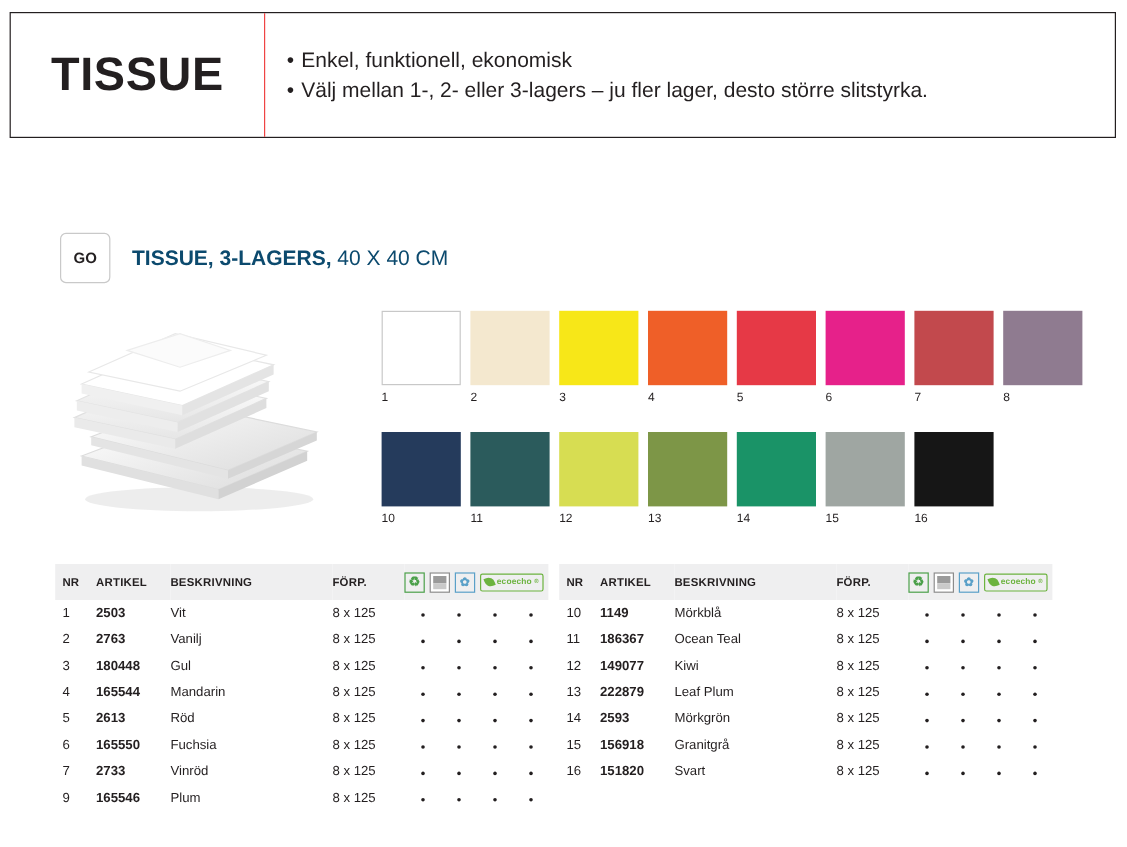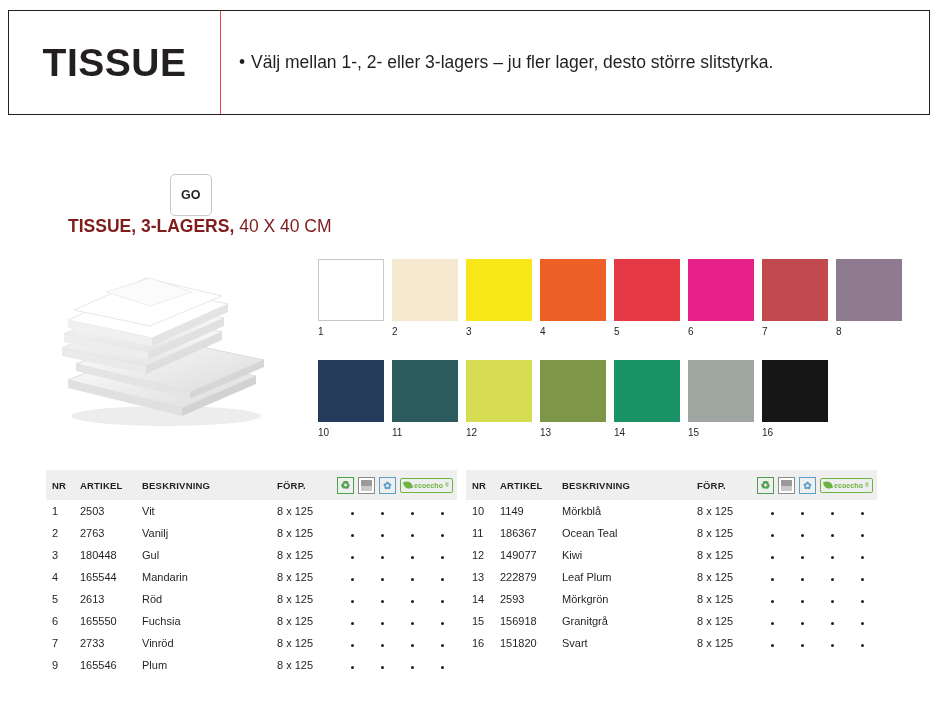--- a/index.html
+++ b/index.html
@@ -59,43 +59,42 @@
   }
   .bullet-dot {
     display: inline-block;
     width: 12px;
   }
 
   
   .prod-head {
     position: absolute;
     left: 50px;
-    top: 174px;
+    top: 194px;
     display: flex;
     align-items: center;
-    flex-direction: column;
   }
   .go-badge {
     width: 42px;
     height: 42px;
     border: 1px solid #c9c9c9;
     border-radius: 5px;
     display: flex;
     align-items: center;
     justify-content: center;
     font-size: 12.5px;
     font-weight: bold;
     color: #231f20;
     box-sizing: border-box;
     background: #fff;
   }
   .prod-title {
     margin-left: 18px;
     font-size: 17.5px;
-    color: #7f1d1d;
+    color: #0c4a6e;
     white-space: nowrap;
   }
   .prod-title .b {
     font-weight: bold;
   }
   .prod-title .n {
     font-weight: normal;
   }
 
   
@@ -160,21 +159,21 @@
     vertical-align: middle;
     letter-spacing: 0.2px;
   }
   table.spec tbody td {
     padding: 5px 0;
     vertical-align: middle;
     font-size: 11px;
     white-space: nowrap;
   }
   .col-nr { width: 28px; padding-left: 6px !important; }
-  .col-art { width: 62px; font-weight: normal; }
+  .col-art { width: 62px; font-weight: bold; }
   .col-desc { width: 135px; }
   .col-forp { width: 60px; }
   .col-ic { width: 28px; text-align: center; }
   .dot {
     display: inline-block;
     width: 3px;
     height: 3px;
     border-radius: 50%;
     background: #231f20;
   }
@@ -256,20 +255,23 @@
   }
 </style>
 </head>
 <body>
 
 <div class="banner">
   <div class="banner-title-cell">
     <div class="banner-title">TISSUE</div>
   </div>
   <div class="banner-bullets">
+    <div class="bullet-line">
+      <span class="bullet-dot">•</span><span>Enkel, funktionell, ekonomisk</span>
+    </div>
     <div class="bullet-line">
       <span class="bullet-dot">•</span><span>Välj mellan 1-, 2- eller 3-lagers – ju fler lager, desto större slitstyrka.</span>
     </div>
   </div>
 </div>
 
 <div class="prod-head">
   <div class="go-badge">GO</div>
   <div class="prod-title">
     <span class="b">TISSUE, 3-LAGERS,</span><span class="n"> 40 X 40 CM</span>

